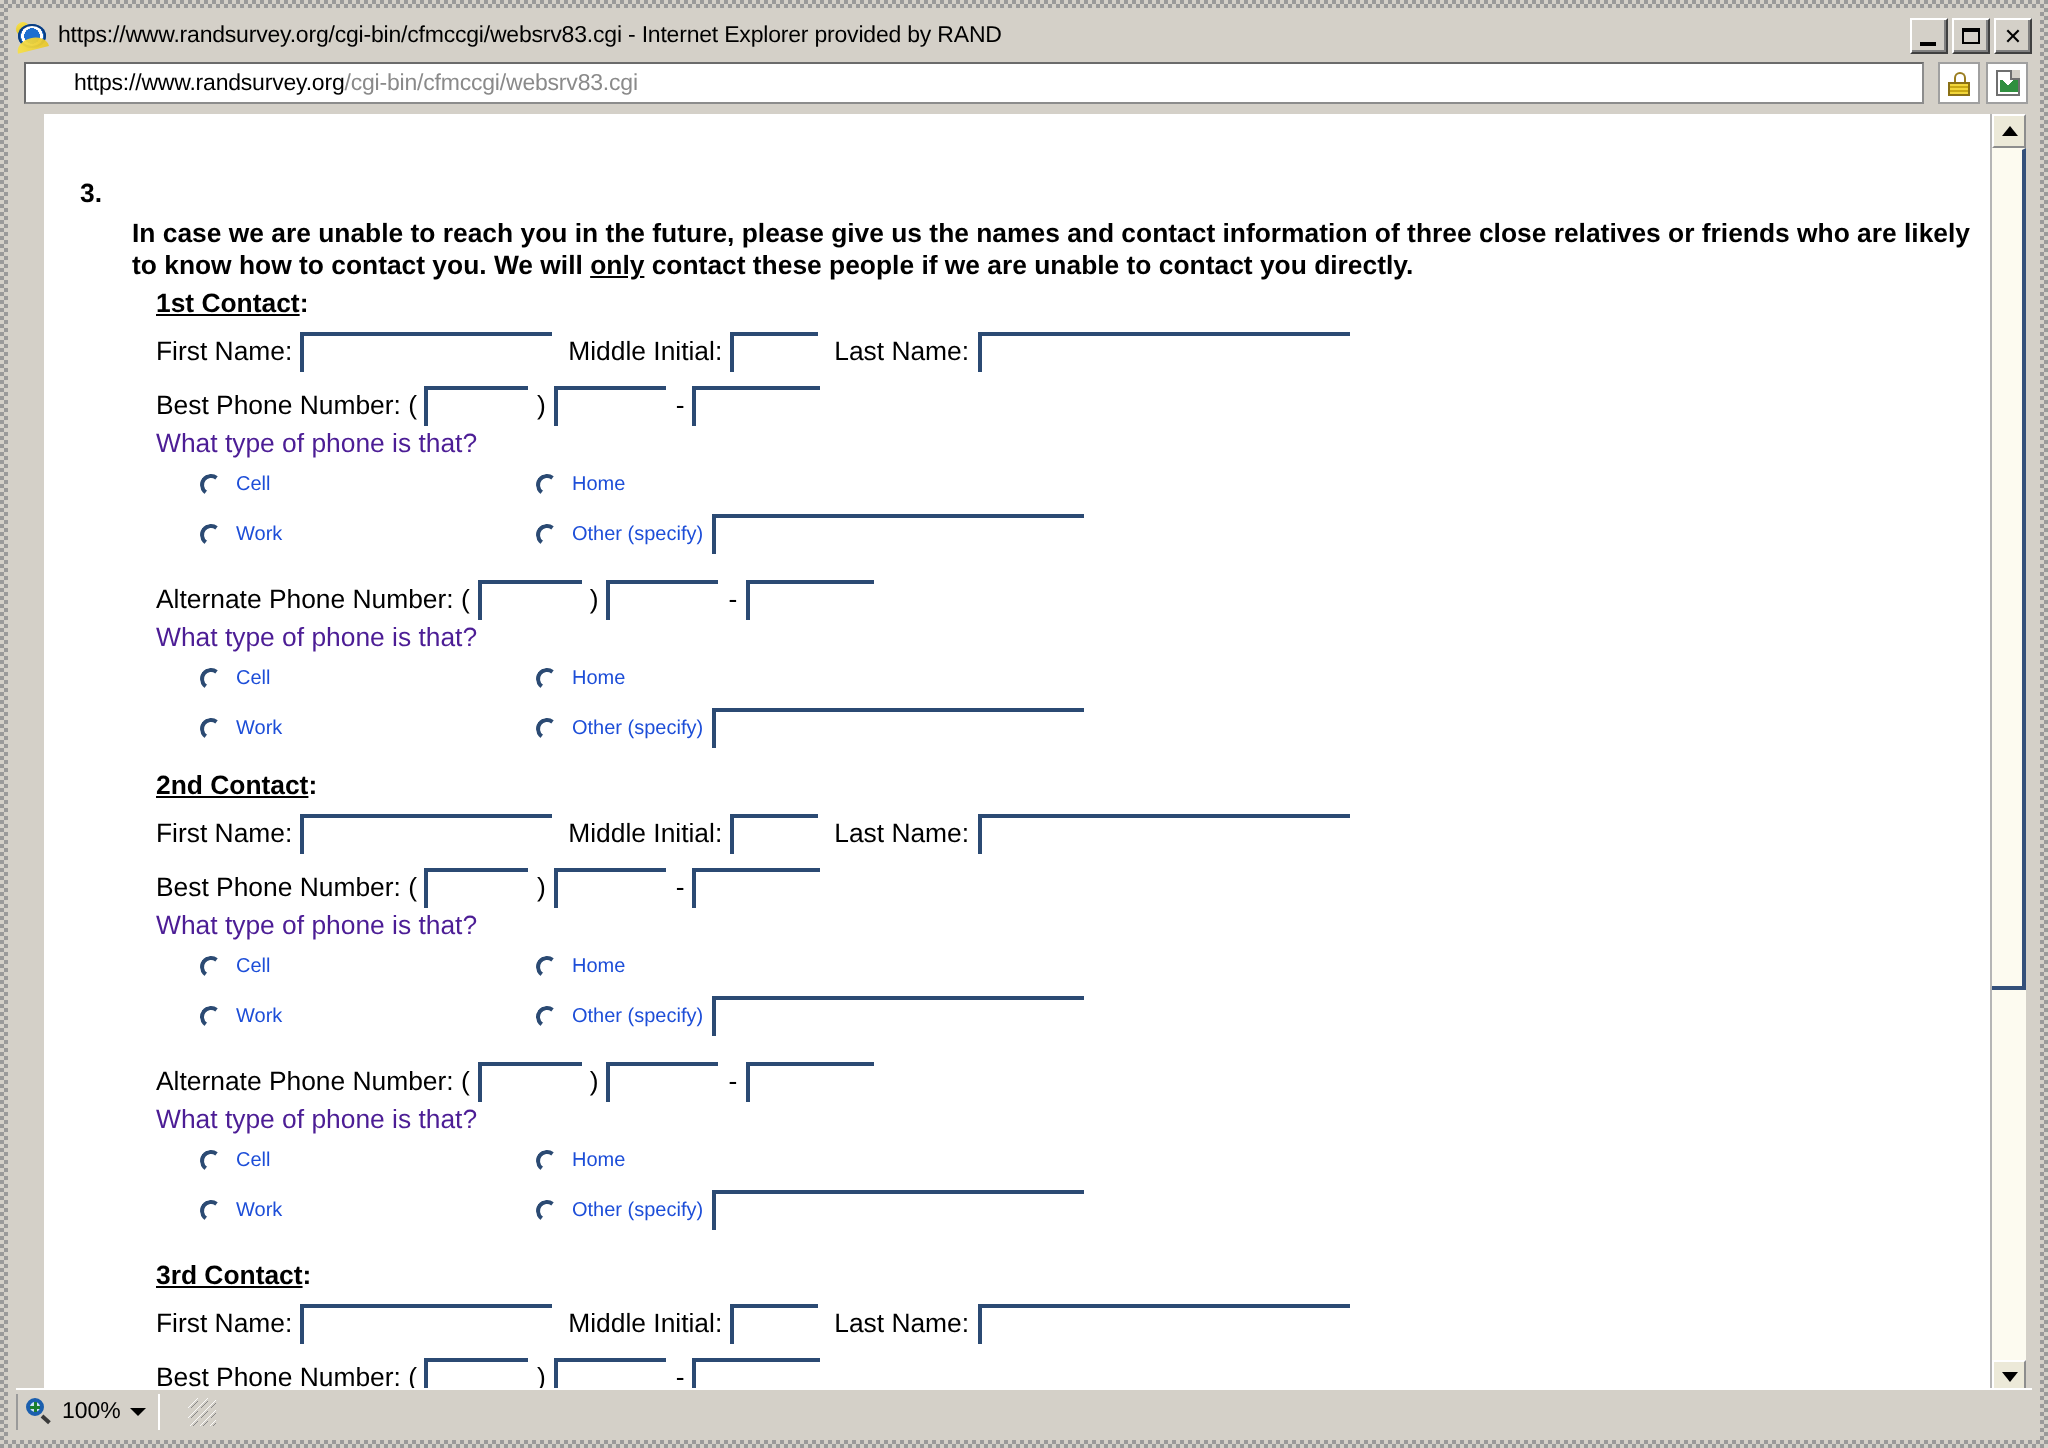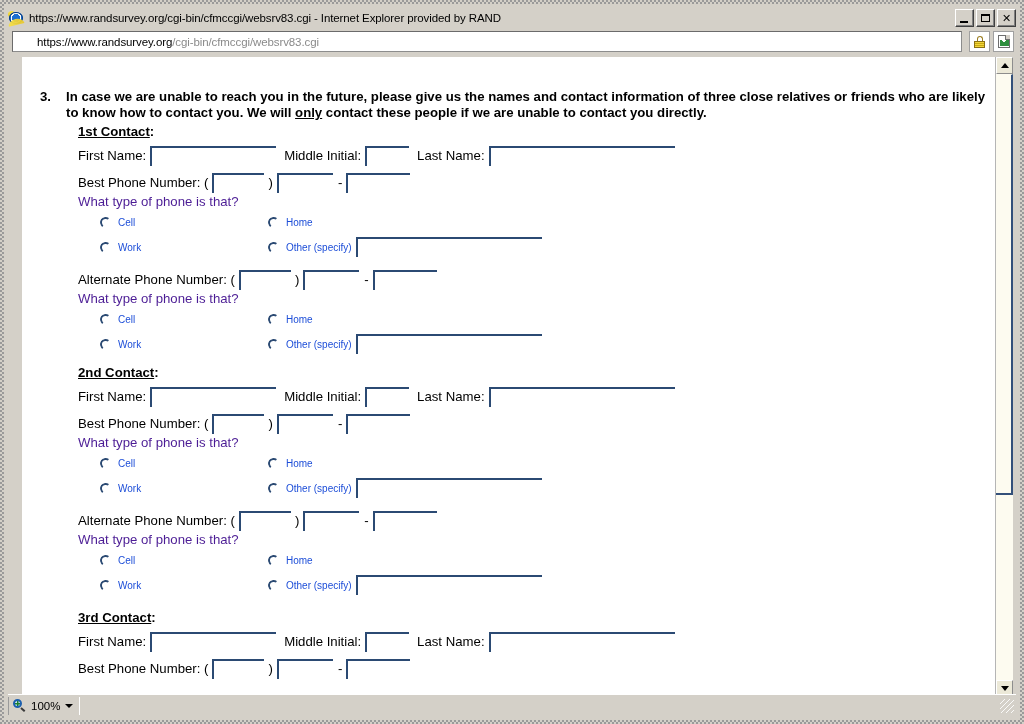--- a/index.html
+++ b/index.html
@@ -166,21 +166,21 @@
     border-top:1px solid #fdfbf0;
     box-sizing:border-box;
   }
 
   
   .statusbar{
     position:absolute;left:4px;bottom:4px;width:1008px;height:22px;
     background:#d4d0c8;
     border-top:1px solid #ffffff;
     box-sizing:border-box;
-    display:flex;align-items:center;justify-content:space-between;
+    display:flex;align-items:center;justify-content:flex-start;
   }
   .zoomwidget{
     display:flex;align-items:center;gap:5px;
     height:18px;padding:0 6px 0 4px;margin-right:14px;
     border-left:1px solid #9a9a9a;
     border-right:1px solid #ffffff;
     font-size:11.5px;color:#000;
   }
   .mag{width:13px;height:13px;position:relative;flex:0 0 auto;}
   .mag .lens{
@@ -202,21 +202,21 @@
     width:14px;height:14px;margin-right:2px;
     background:
       linear-gradient(135deg,transparent 46%,#ffffff 47%,#ffffff 53%,transparent 54%) 0 0/5px 5px,
       linear-gradient(135deg,transparent 60%,#808080 61%,#808080 67%,transparent 68%) 0 0/5px 5px;
     opacity:.9;
   }
 
   
   .qwrap{display:flex;font-size:13.2px;color:#000;font-weight:bold;line-height:16.4px;}
   .qnum{width:26px;flex:0 0 auto;}
-  .qtext{max-width:930px;}
+  .qtext{max-width:930px;margin-top:20px;}
   .qtext u{text-decoration:underline;}
 
   .contact-head{
     font-size:13.2px;font-weight:bold;color:#000;
     margin:2px 0 3px 38px;
   }
   .contact-head .u{text-decoration:underline;}
 
   .row{display:flex;align-items:flex-end;margin-left:38px;height:24px;}
   .lbl{font-size:13.2px;color:#000;white-space:nowrap;line-height:16px;padding-bottom:2px;}

